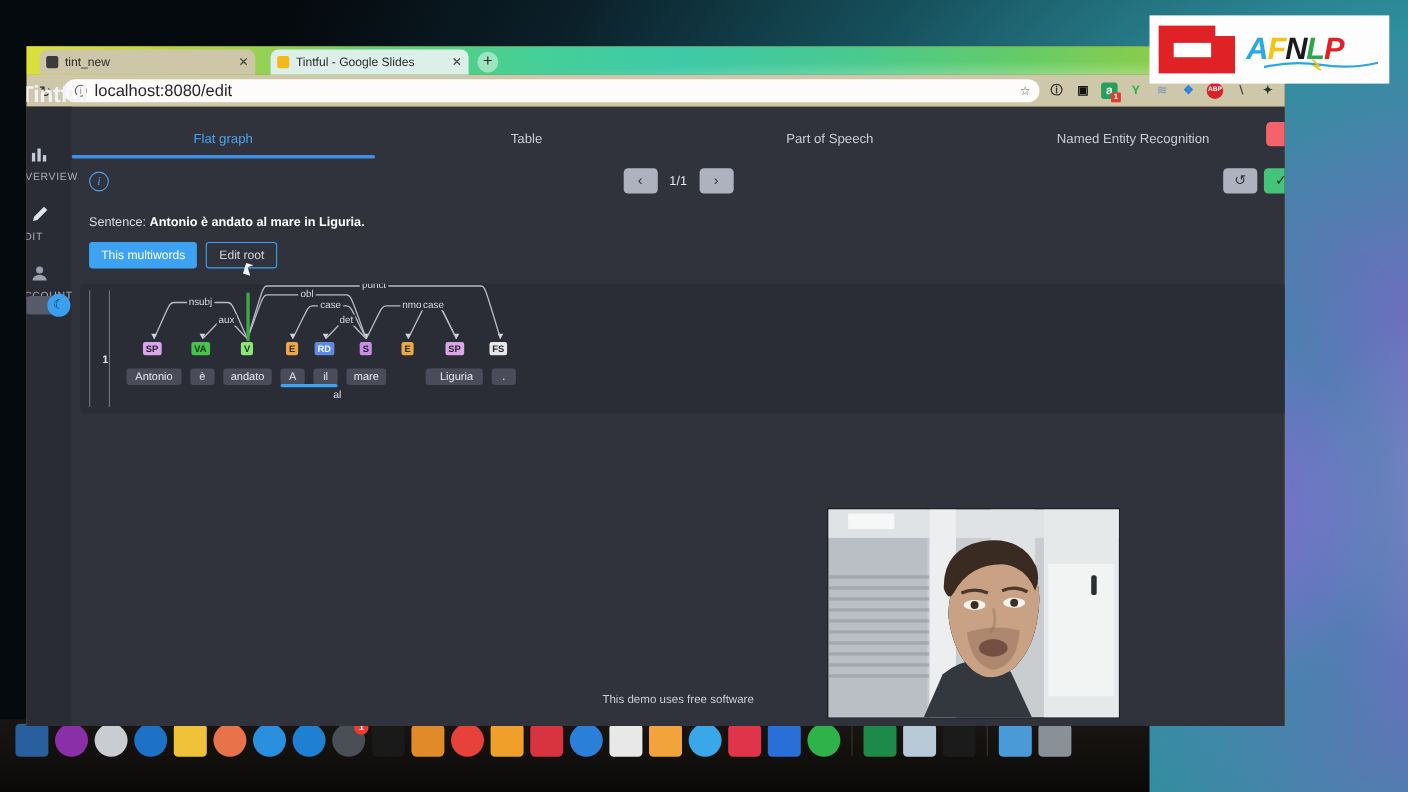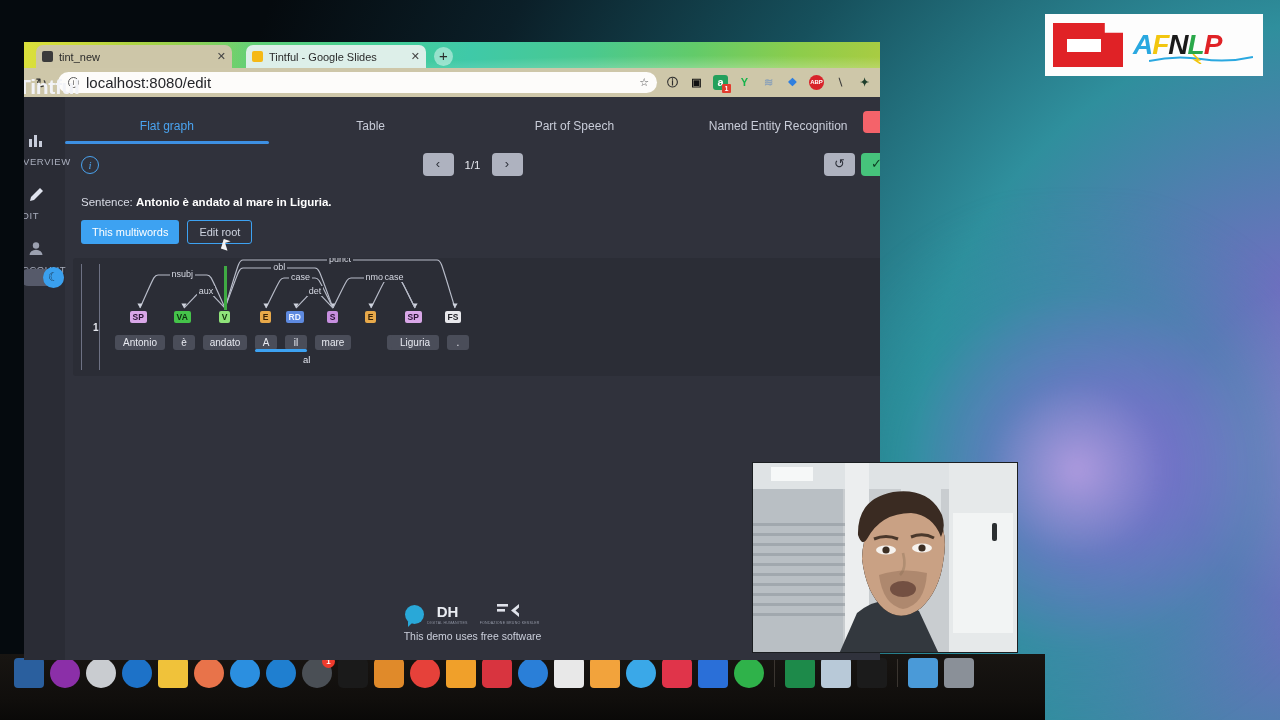--- a/index.html
+++ b/index.html
@@ -32,21 +32,21 @@
   }
   .dock-icon{ width:30px; height:30px; border-radius:6px; flex:0 0 auto; position:relative; }
   .dock-badge{
     position:absolute; top:-3px; right:-3px; width:13px; height:13px; border-radius:50%;
     background:#ef3b2d; color:#fff; font-size:8px; line-height:13px; text-align:center; font-weight:bold;
   }
   .dock-sep{ width:1px; height:28px; background:#3a3530; margin:1px 4px 0; flex:0 0 auto;}
 
   
   #browser{
-    position:absolute; left:24px; top:42px; width:856px; height:618px;
+    position:absolute; left:24px; top:42px; width:1144px; height:618px;
     background:#a16207; overflow:hidden;
   }
   
   #tabstrip{
     height:26px; position:relative; overflow:hidden;
     background:linear-gradient(100deg,#c9cf3d 0%,#bfd03a 5%,#8fcf55 16%,#5fd07a 28%,#46cf96 40%,#3fc9a8 52%,#4ac98f 66%,#62cb6a 78%,#8ccd4b 90%,#a9cc42 100%);
   }
   #tabstrip .deco{
     position:absolute; inset:0;
     background:
@@ -408,37 +408,20 @@
             <div class="arc-label" style="left: 282.6px; top: 14px;">nmod</div>
             <div class="arc-label" style="left: 301.6px; top: 14px;">case</div>
             <div class="arc-label" style="left: 246px; top: -4px;">punct</div>
             <div id="rootline" style="left: 143px; top: 8px; height: 44px;"></div>
             <div class="mw-bar" style="left: 174px; width: 52px; top: 91px;"></div>
             <div class="mw-label" style="left: 194px; top: 96px;">al</div>
           </div>
       </div>
 
       <div id="footer">
-        <div id="flogos">
-          <div id="dh">
-            <span class="dot"></span>
-            <span>
-              <span class="dhtxt">DH</span>
-              <span class="dhsub" style="display:block">DIGITAL HUMANITIES</span>
-            </span>
-          </div>
-          <div id="fbk">
-            <svg width="26" height="17" viewBox="0 0 26 17">
-              <rect x="0" y="1" width="11" height="2.6" fill="#dfe2ea"></rect>
-              <rect x="0" y="6" width="8" height="2.6" fill="#dfe2ea"></rect>
-              <path d="M22 1 L14 7.5 L22 14 L22 10.5 L18.5 7.5 L22 4.5 Z" fill="#dfe2ea"></path>
-            </svg>
-            <span class="sub" style="display:block">FONDAZIONE BRUNO KESSLER</span>
-          </div>
-        </div>
         <div id="fcap">This demo uses free software</div>
       </div>
 
     </div>
   </div>
 </div>
 
 <div id="webcam">
   <svg width="266" height="191" viewBox="0 0 266 191">
     <rect width="266" height="191" fill="#c9cdd0"></rect>

